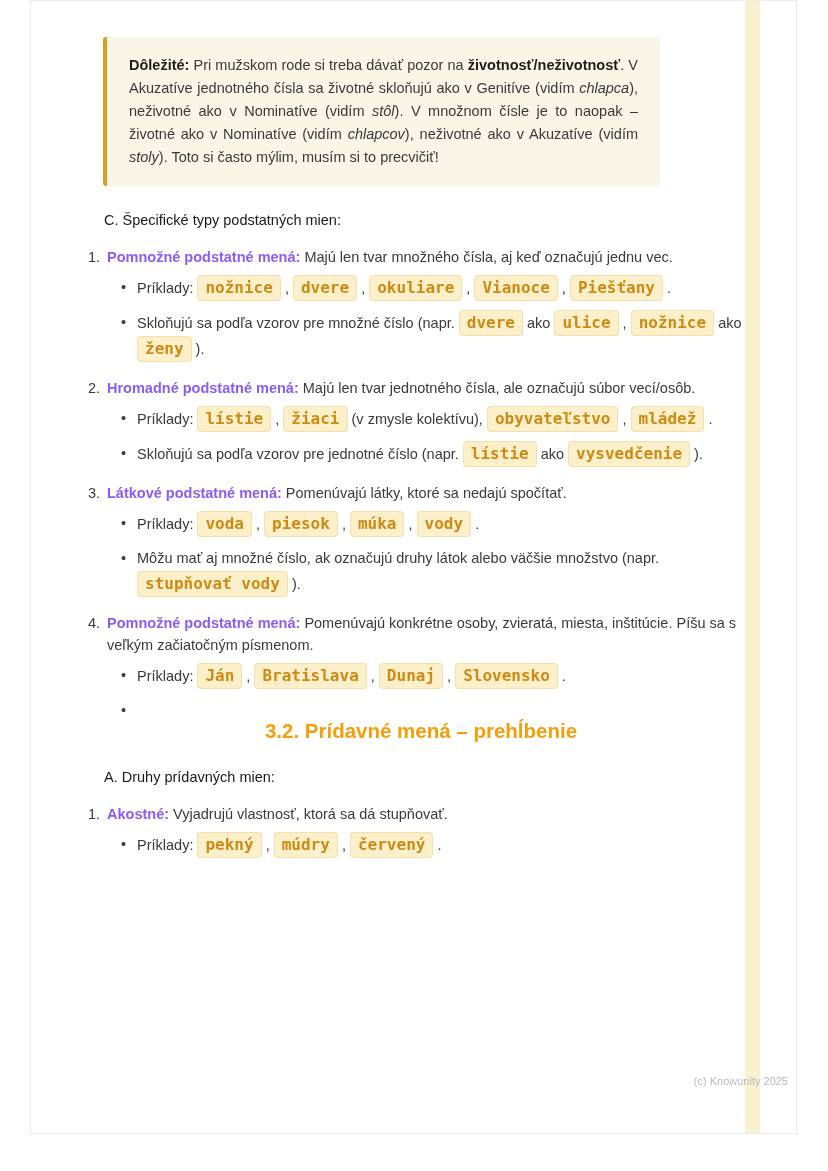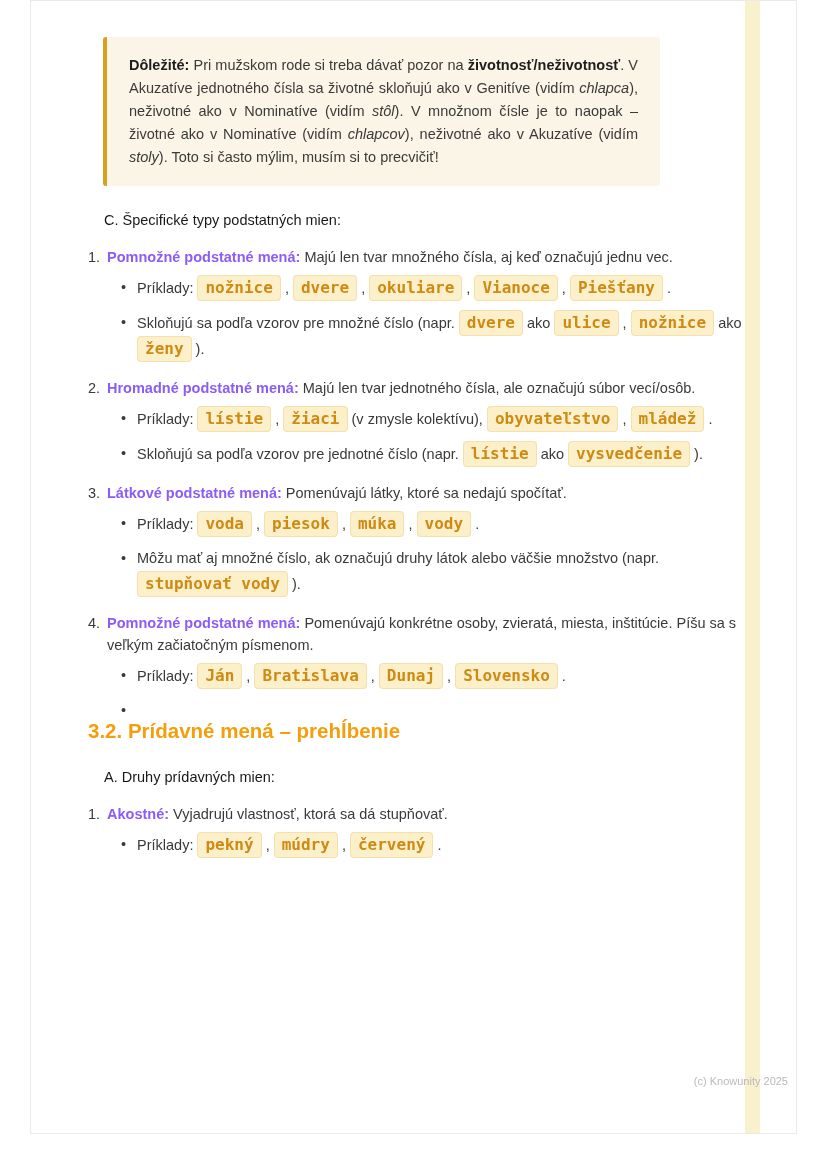--- a/index.html
+++ b/index.html
@@ -53,20 +53,21 @@
     font-weight: normal;
     font-size: 14.5px;
     color: #191919;
     margin: 26px 0 18px 16px;
   }
   .horange {
     color: #f59e0b;
     font-size: 20.5px;
     font-weight: 700;
     margin: 30px 0 22px 0;
+    text-align: center;
   }
   .olist { margin: 0 0 4px 0; }
   .oli {
     position: relative;
     padding-left: 19px;
     margin: 0 0 15px 0;
     font-size: 14.5px;
     line-height: 22px;
     color: #3a3a3a;
   }

